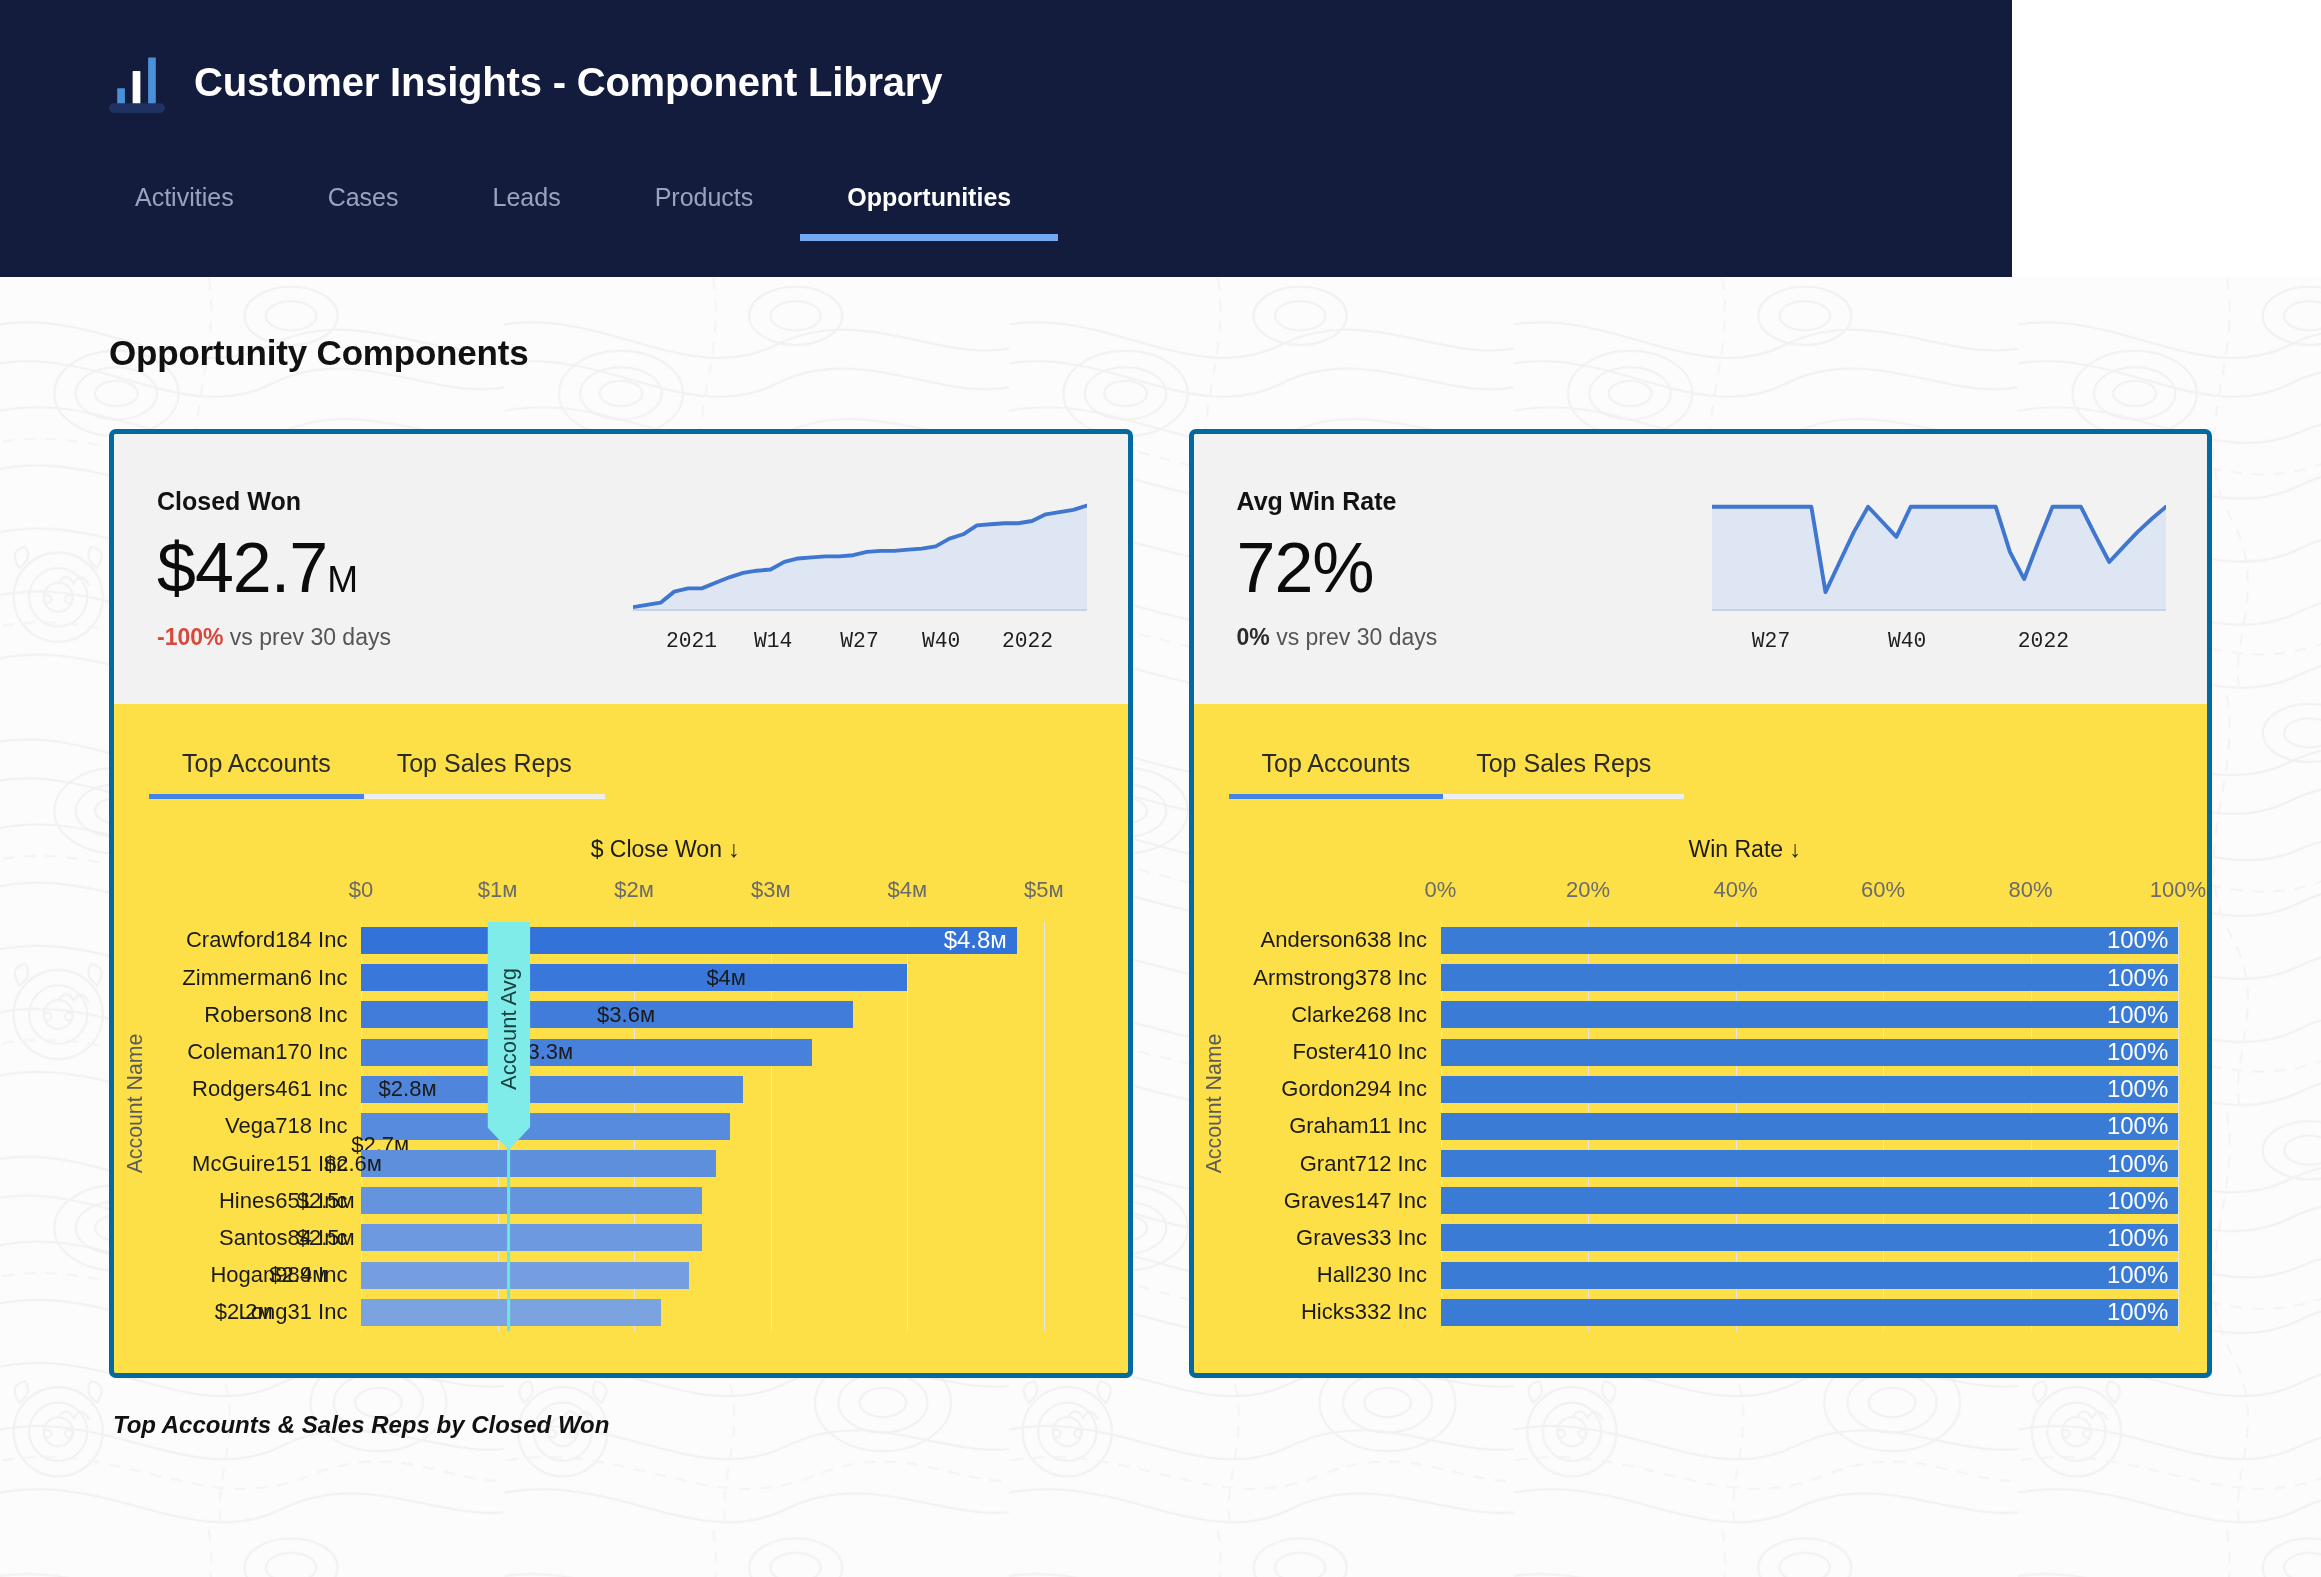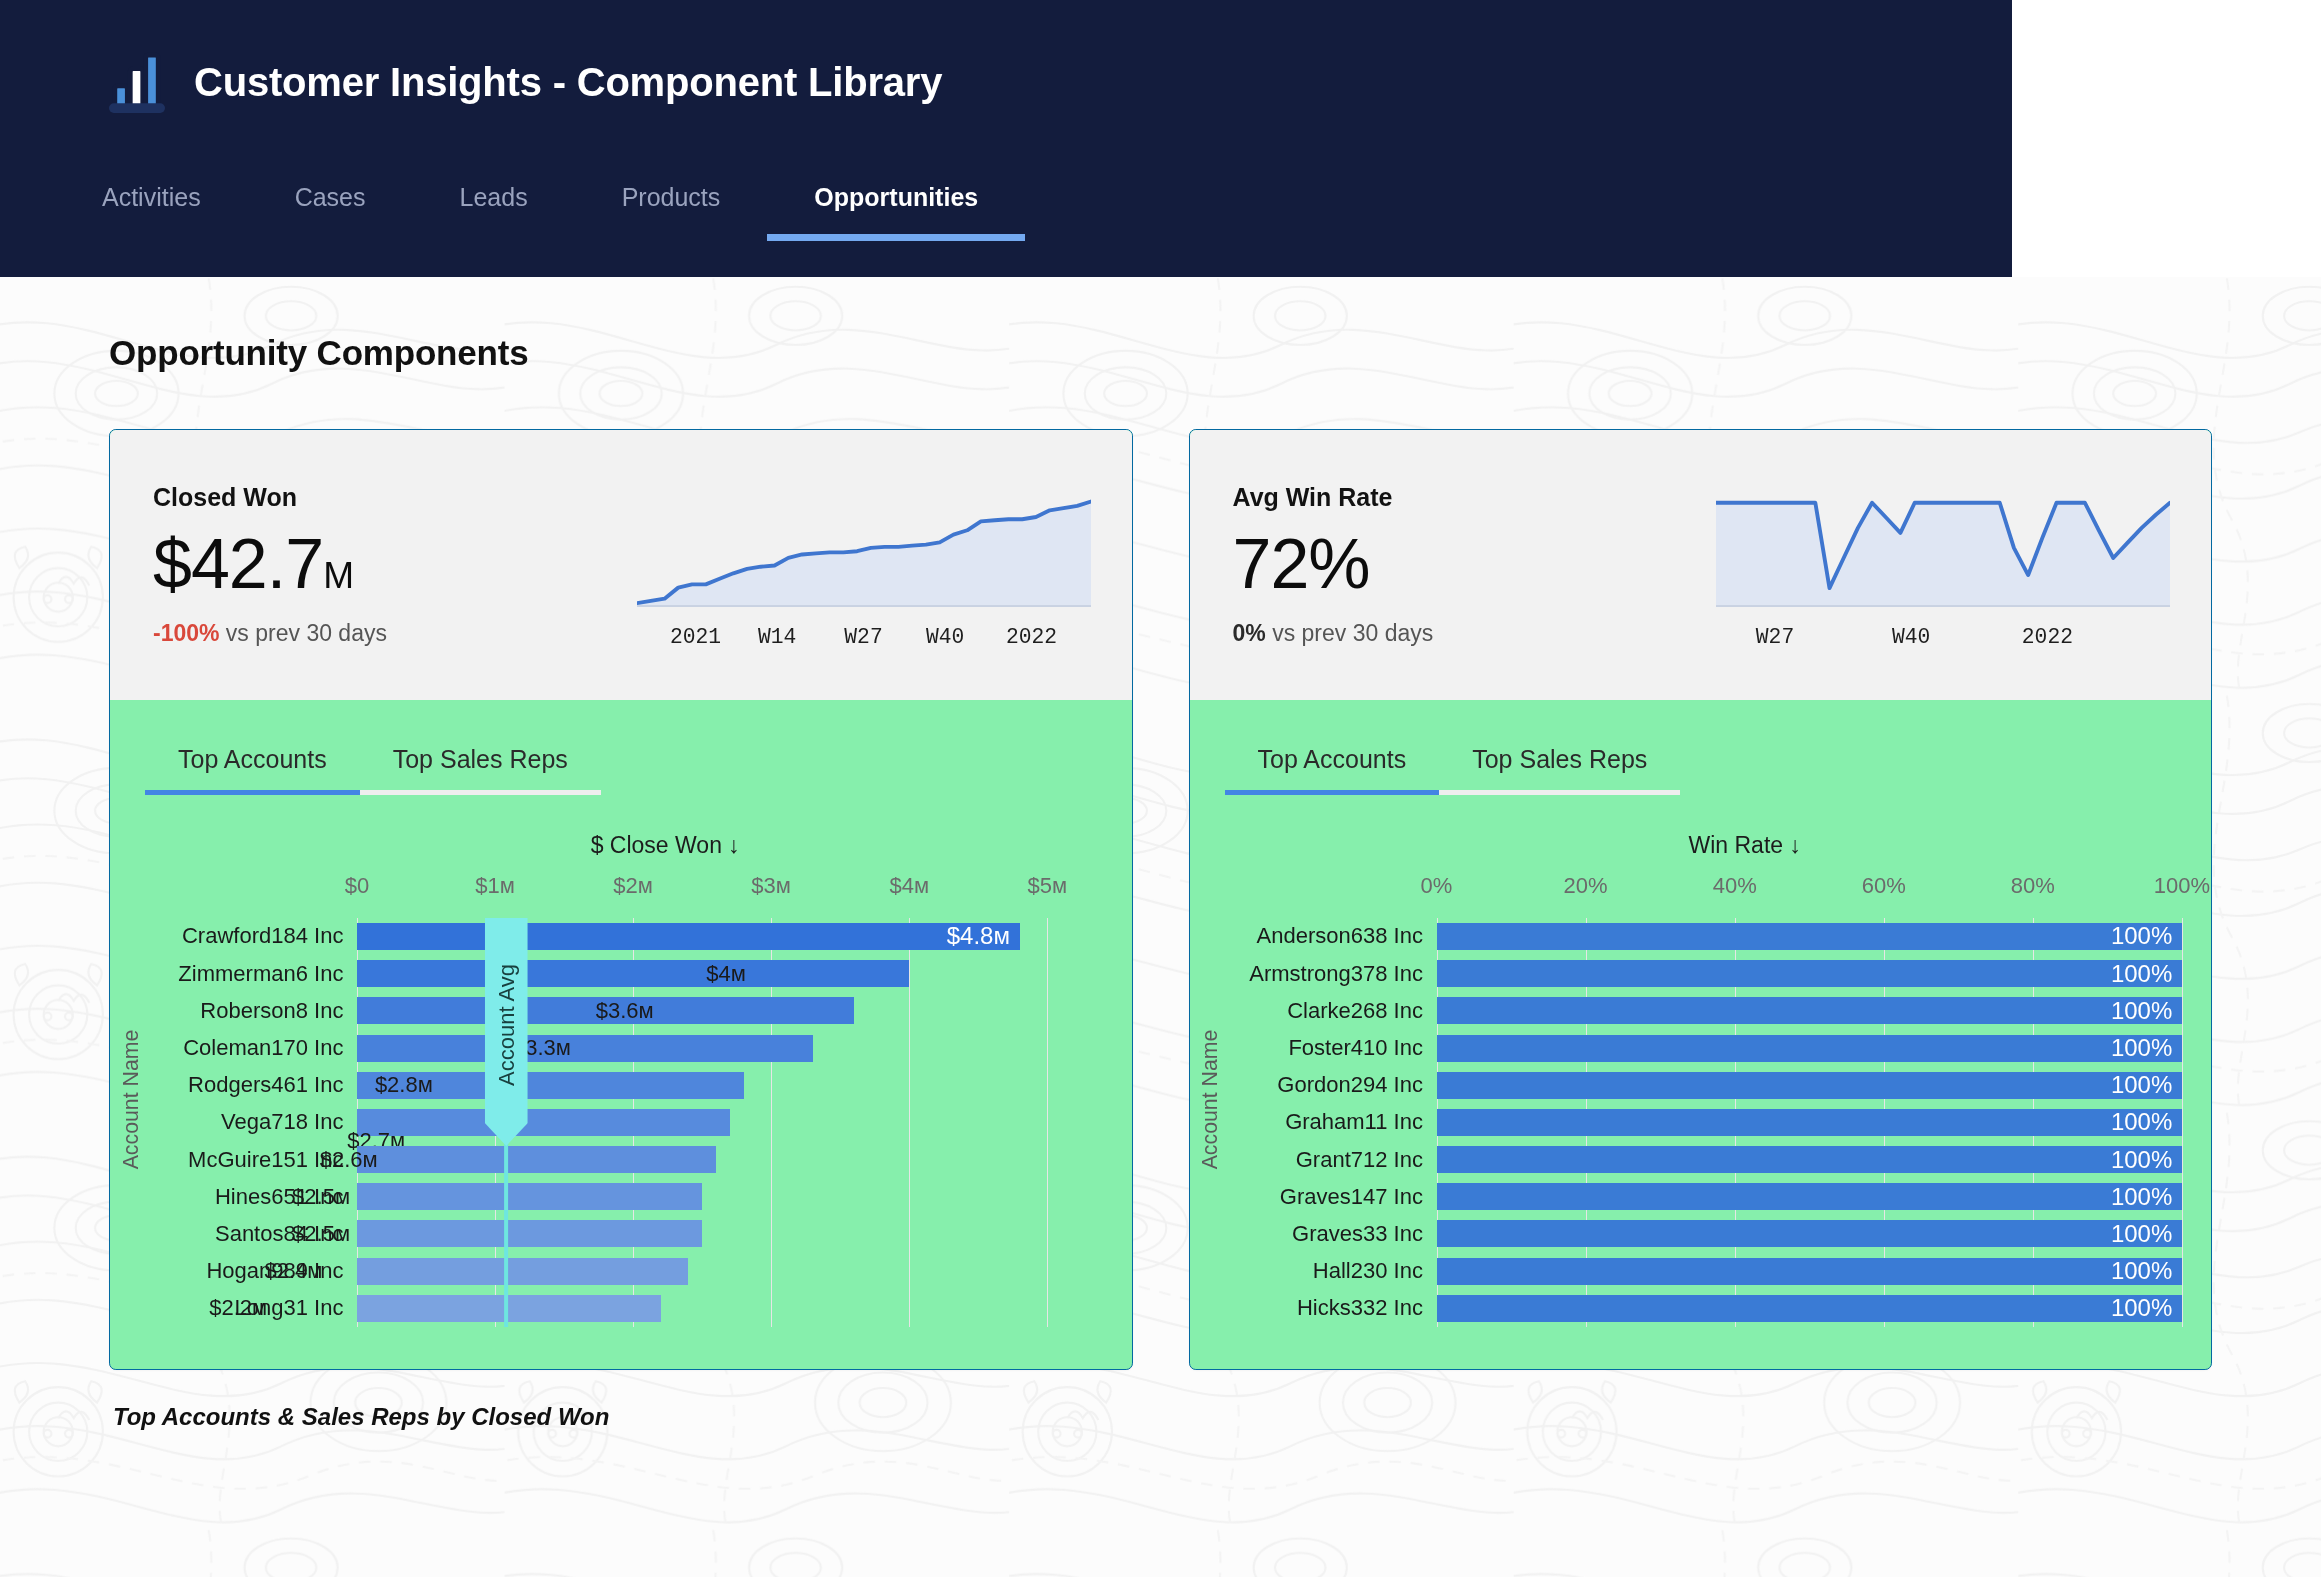--- a/index.html
+++ b/index.html
@@ -33,21 +33,21 @@
     font-weight: bold;
     color: #ffffff;
     letter-spacing: -0.2px;
     line-height: 1;
     white-space: nowrap;
   }
 
   .appbar-tabs {
     display: flex;
     align-items: flex-end;
-    padding-left: 55px;
+    padding-left: 88px;
     margin-top: 39px;
     height: 87px;
   }
   .nav-tab {
     position: relative;
     height: 87px;
     display: flex;
     align-items: center;
     justify-content: center;
     padding: 0 47px;
@@ -97,22 +97,22 @@
 
   
   .cards {
     display: flex;
     gap: 56px;
     margin-top: 56px;
   }
   .card-wrap { width: 1066px; }
 
   .card {
-    background: #86efac;
-    border: 1px solid #0369a1;
+    background: #fde047;
+    border: 5px solid #0369a1;
     border-radius: 6.8px;
     overflow: hidden;
     box-shadow: 0 1px 1.9px rgba(0,0,0,0.03);
   }
 
   
   .kpi {
     background: #f2f2f2;
     height: 270px;
     display: flex;

